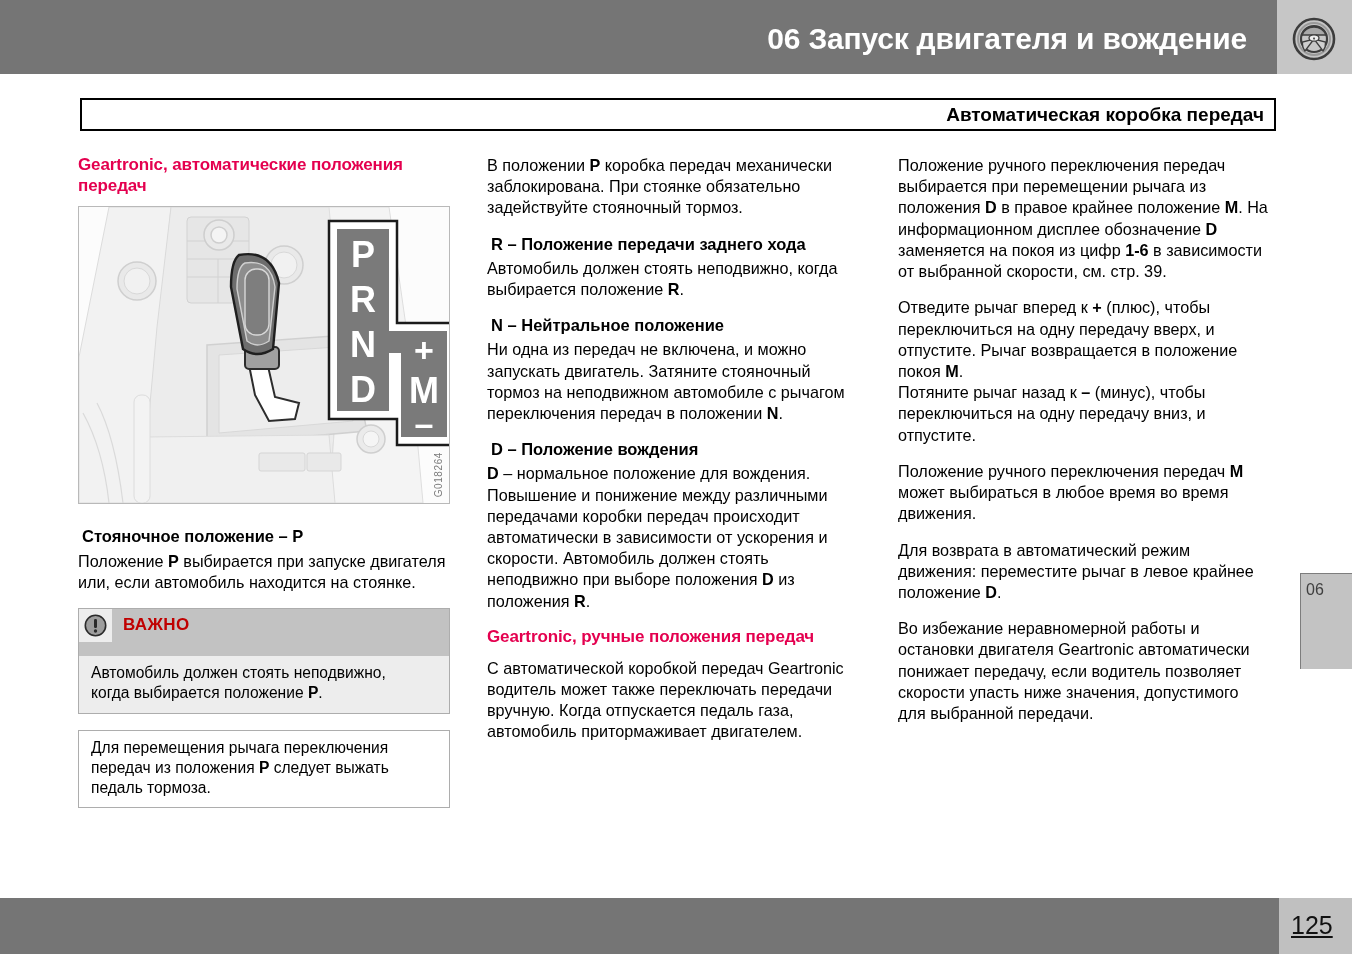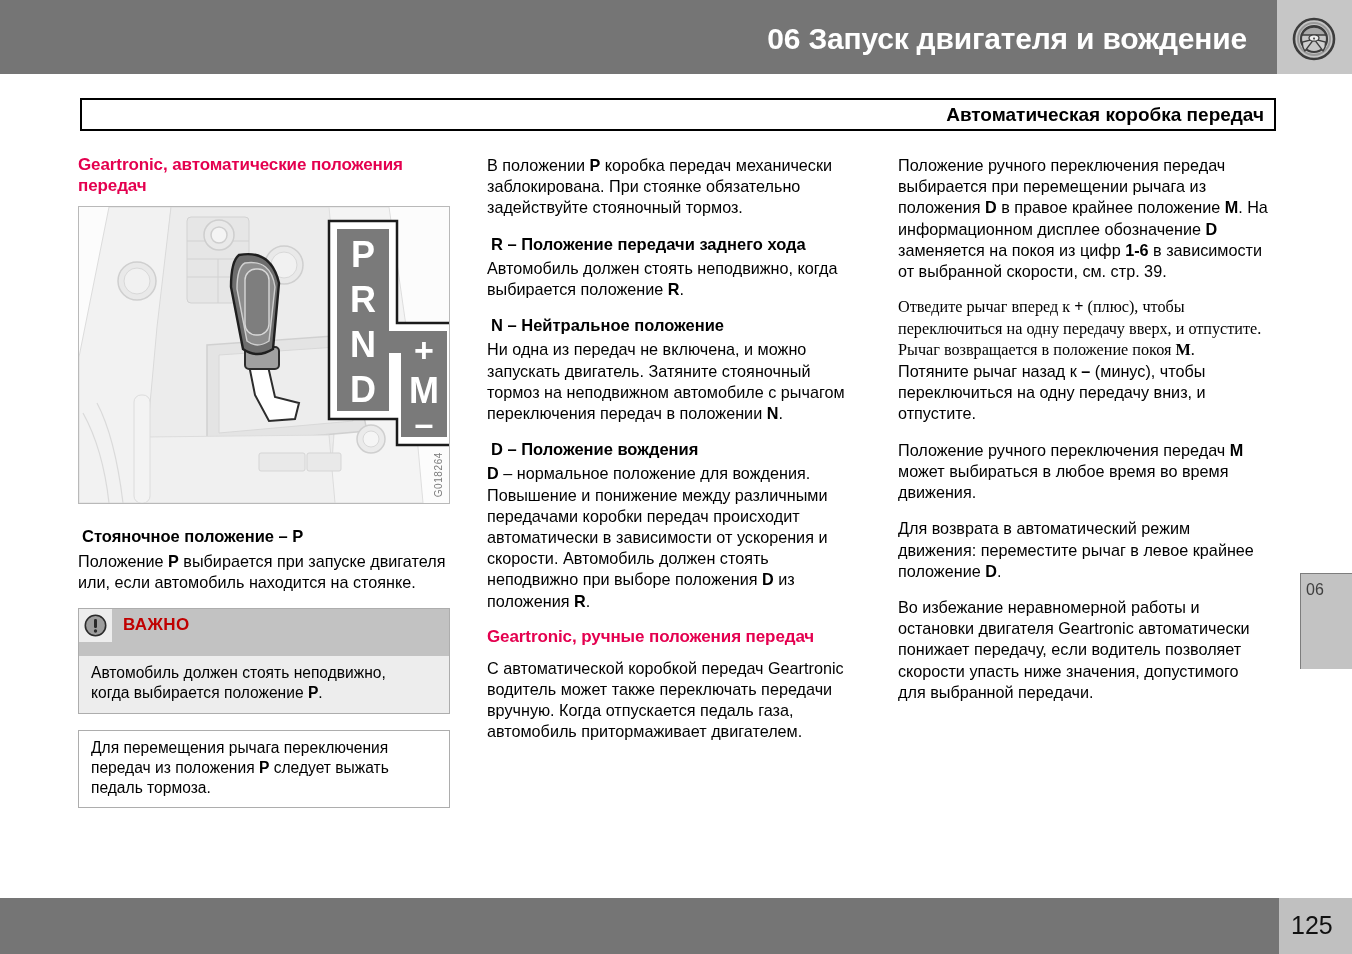--- a/index.html
+++ b/index.html
@@ -50,21 +50,21 @@
     color:#e4004f;font-size:17px;font-weight:bold;
     margin:0 0 10px 0;line-height:1.22;letter-spacing:-0.1px;
   }
   h3.bk{
     color:#000;font-size:16.5px;font-weight:bold;
     margin:4px;line-height:1.22;
   }
   p.body{
     color:#000;font-size:16.2px;margin:0 0 15px 0;line-height:1.31;
   }
-  p.nogap{margin-bottom:0;font-family:Liberation Serif, serif;}
+  p.nogap{margin-bottom:0;}
   b{font-weight:bold;}
 
   
   .illus{
     position:relative;width:372px;height:298px;
     border:1px solid #b9b9b9;box-sizing:border-box;
     background:#fdfdfd;overflow:hidden;margin-bottom:22px;
   }
   .illus svg{position:absolute;left:0;top:0;}
   .illus-code{
@@ -114,21 +114,21 @@
   .footer-bar{
     position:absolute;left:0;top:898px;width:1279px;height:56px;
     background:#757575;
   }
   .footer-page{
     position:absolute;left:1279px;top:898px;width:73px;height:56px;
     background:#c0c0c0;
   }
   .footer-page span{
     position:absolute;left:12px;top:13px;
-    font-size:25px;color:#111;
+    font-size:25px;color:#111;text-decoration:underline;
   }
 </style>
 </head>
 <body>
 
 <div class="header-bar">
   <div class="header-title">06 Запуск двигателя и вождение</div>
 </div>
 <div class="header-iconbox"></div>
 <div class="header-icon">

